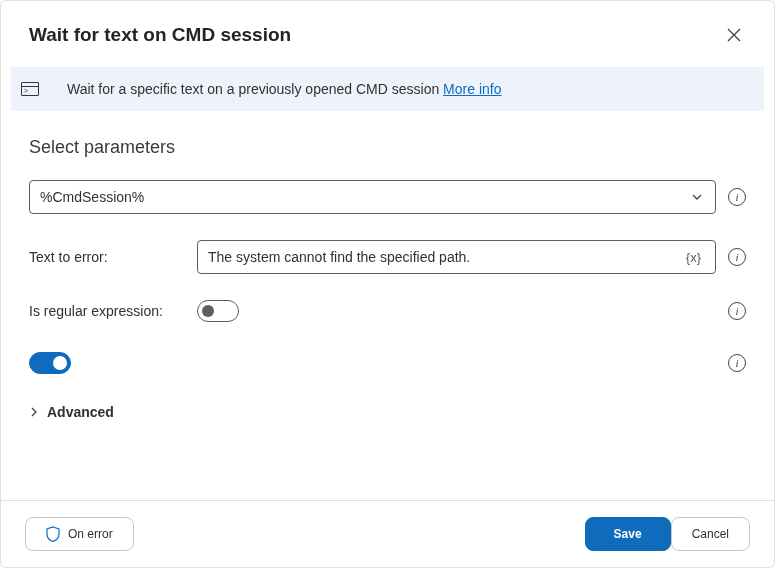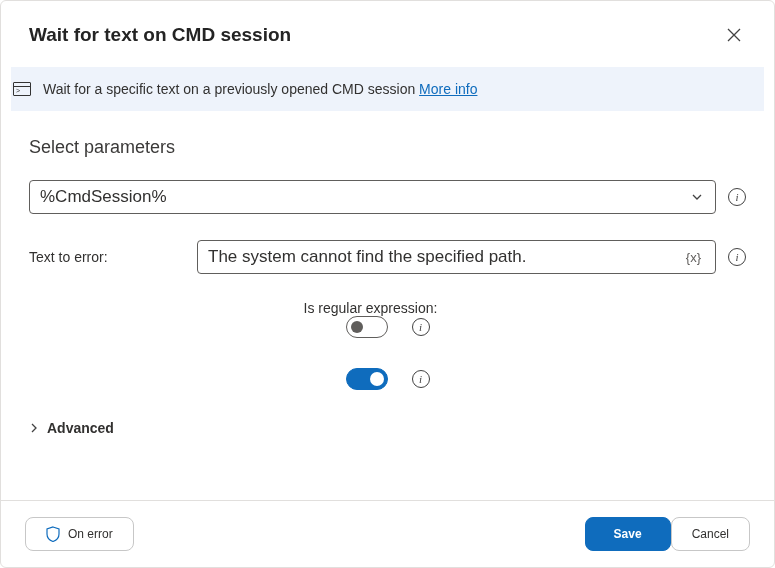--- a/index.html
+++ b/index.html
@@ -32,24 +32,24 @@
     height: 32px;
     display: flex;
     align-items: center;
     justify-content: center;
     cursor: pointer;
     color: #424242;
   }
   .info-bar {
     background: #eef3fb;
     margin: 0 10px;
-    padding: 14px 2px;
-    display: flex;
-    align-items: center;
-    gap: 12px;
+    padding: 14px 10px;
+    display: flex;
+    align-items: center;
+    gap: 28px;
     color: #323130;
   }
   .info-bar-icon {
     width: 18px; height: 14px;
     border: 1.2px solid #333;
     border-radius: 1px;
     position: relative;
     flex-shrink: 0;
   }
   .info-bar-icon::before {
@@ -104,21 +104,21 @@
     border-radius: 4px;
     background: #fff;
     display: flex;
     align-items: center;
     padding: 0 10px;
     cursor: pointer;
     position: relative;
   }
   .dropdown-value, .textbox-value {
     flex: 1;
-    font-size: 17px;
+    font-size: 14px;
     color: #323130;
   }
   .chevron {
     width: 16px; height: 16px;
     display: flex; align-items: center; justify-content: center;
   }
   .var-badge {
     font-size: 13px;
     color: #605e5c;
     padding: 0 4px;
@@ -167,21 +167,20 @@
     position: absolute;
     width: 14px; height: 14px;
     background: #fff;
     border-radius: 50%;
     top: 3px; right: 3px;
   }
   .toggle-row {
     display: flex;
     align-items: center;
     margin-bottom: 30px;
-    flex-direction: column;
   }
   .toggle-row .form-control {
     justify-content: space-between;
   }
   .advanced {
     display: flex;
     align-items: center;
     gap: 8px;
     cursor: pointer;
     font-weight: 600;

